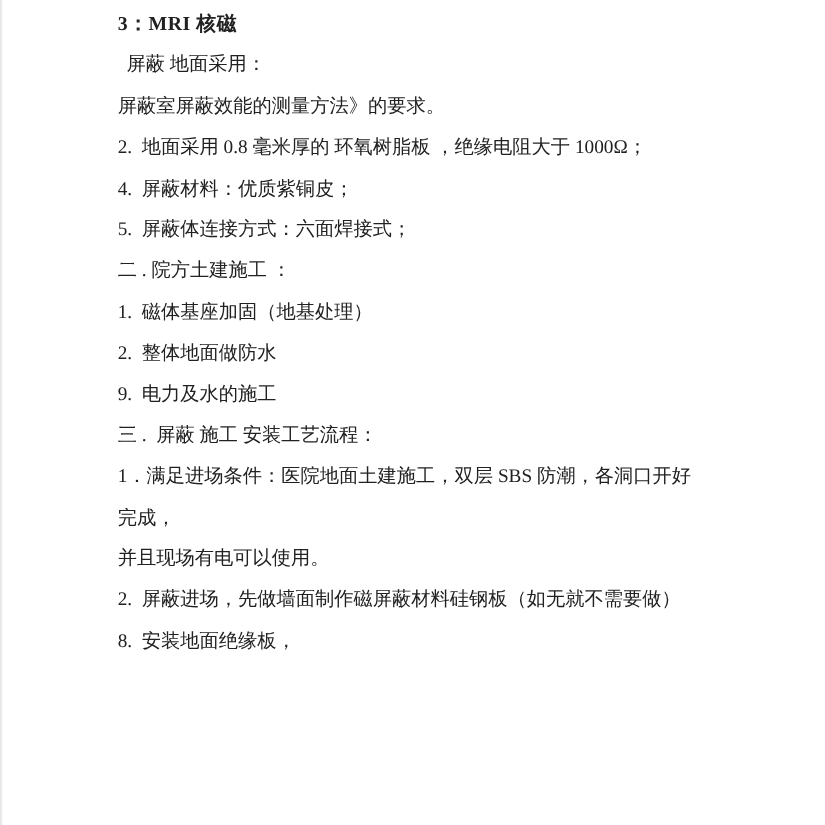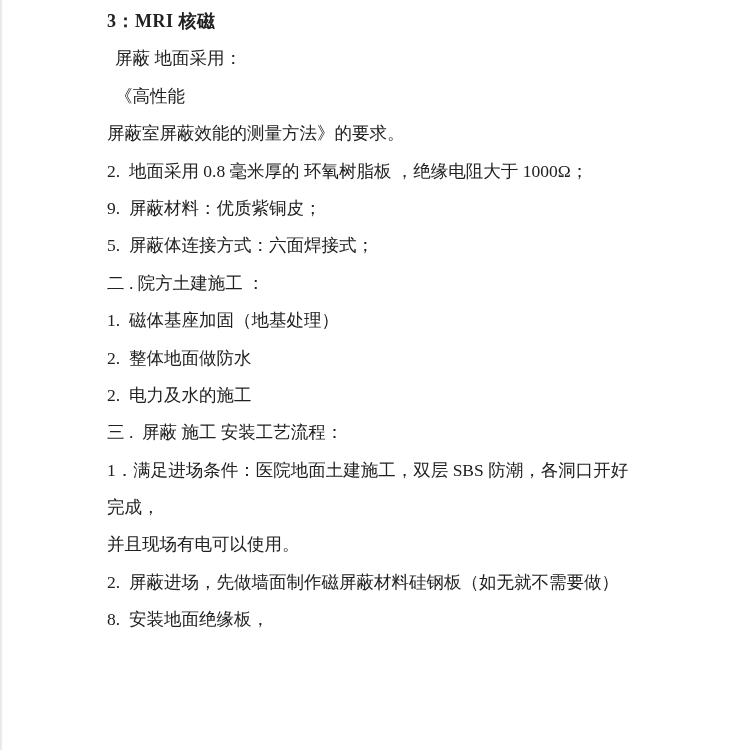--- a/index.html
+++ b/index.html
@@ -49,29 +49,28 @@
   }
 </style>
 </head>
 <body>
 
 <div class="page">
   <div class="edge-artifact"></div>
   <div class="content">
     <p class="line bold">3：MRI 核磁</p>
     <p class="line indent">屏蔽 地面采用：</p>
-    <p class="line indent">《高性能</p>
     <p class="line">屏蔽室屏蔽效能的测量方法》的要求。</p>
     <p class="line">2.  地面采用 0.8 毫米厚的 环氧树脂板 ，绝缘电阻大于 1000Ω；</p>
-    <p class="line">9.  屏蔽材料：优质紫铜皮；</p>
+    <p class="line">4.  屏蔽材料：优质紫铜皮；</p>
     <p class="line">5.  屏蔽体连接方式：六面焊接式；</p>
     <p class="line">二 . 院方土建施工 ：</p>
     <p class="line">1.  磁体基座加固（地基处理）</p>
     <p class="line">2.  整体地面做防水</p>
-    <p class="line">2.  电力及水的施工</p>
+    <p class="line">9.  电力及水的施工</p>
     <p class="line">三 .  屏蔽 施工 安装工艺流程：</p>
     <p class="line">1．满足进场条件：医院地面土建施工，双层 SBS 防潮，各洞口开好</p>
     <p class="line">完成，</p>
     <p class="line">并且现场有电可以使用。</p>
     <p class="line">2.  屏蔽进场，先做墙面制作磁屏蔽材料硅钢板（如无就不需要做）</p>
     <p class="line">8.  安装地面绝缘板，</p>
   </div>
 </div>
 
 </body></html>

